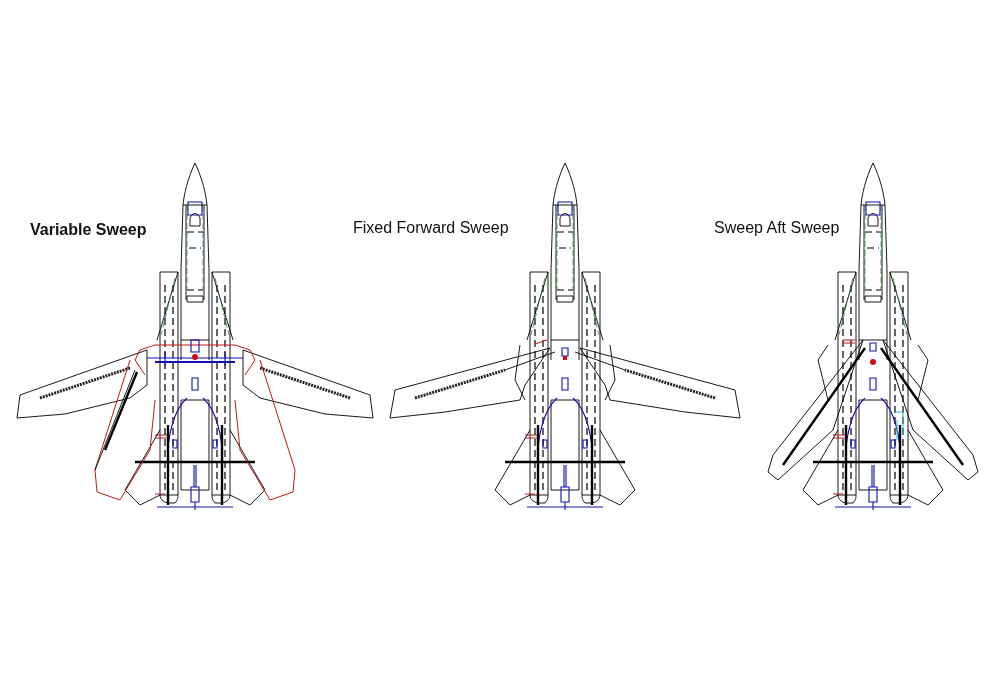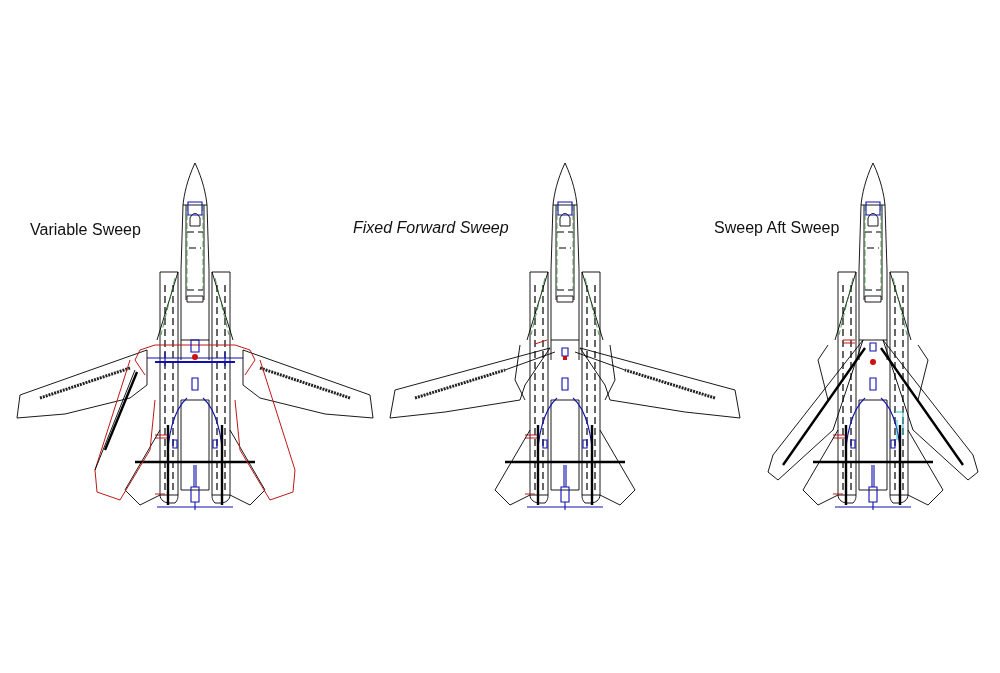--- a/index.html
+++ b/index.html
@@ -13,22 +13,22 @@
   .g { stroke: #2a8a2a; fill: none; stroke-width: 0.8; stroke-dasharray: 6 3; }
   .b { stroke: #1010b0; fill: none; stroke-width: 1.1; }
   .bt { stroke: #1010b0; fill: none; stroke-width: 2.2; }
   .r { stroke: #c01818; fill: none; stroke-width: 1; }
   .c { stroke: #30b8d0; fill: none; stroke-width: 1; }
   .rd { fill: #d01010; stroke: none; }
 </style>
 </head>
 <body>
 
-<div class="label" style="left:30px; top:221px;">Variable Sweep</div>
-<div class="label" style="left:353px; top:219px;font-style:italic;">Fixed Forward Sweep</div>
+<div class="label" style="left:30px; top:221px;font-weight:bold;">Variable Sweep</div>
+<div class="label" style="left:353px; top:219px;">Fixed Forward Sweep</div>
 <div class="label" style="left:714px; top:219px;">Sweep Aft Sweep</div>
 
 <svg class="ac" width="1000" height="673" viewBox="0 0 1000 673">
   <defs>
 
     <g id="fuse">
 
       <path class="k" d="M0,163 C-8,180 -11,195 -12,205 L12,205 C11,195 8,180 0,163 Z"></path>
 
       <path class="k" d="M-12,205 L-14,270 L-14,360 M12,205 L14,270 L14,360"></path>

